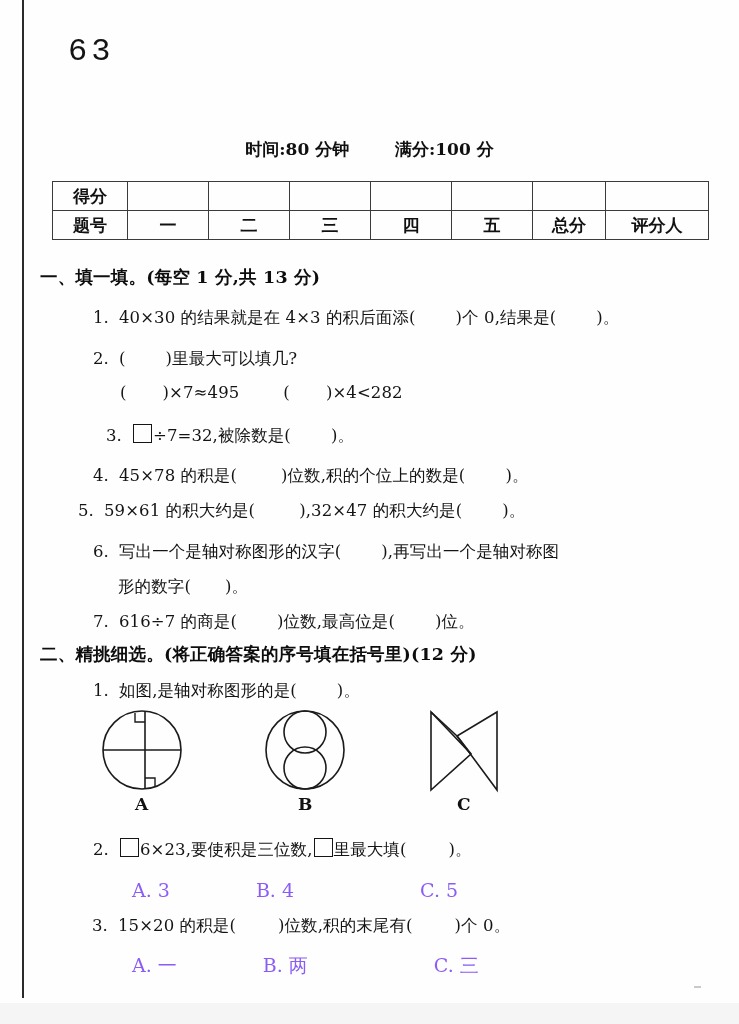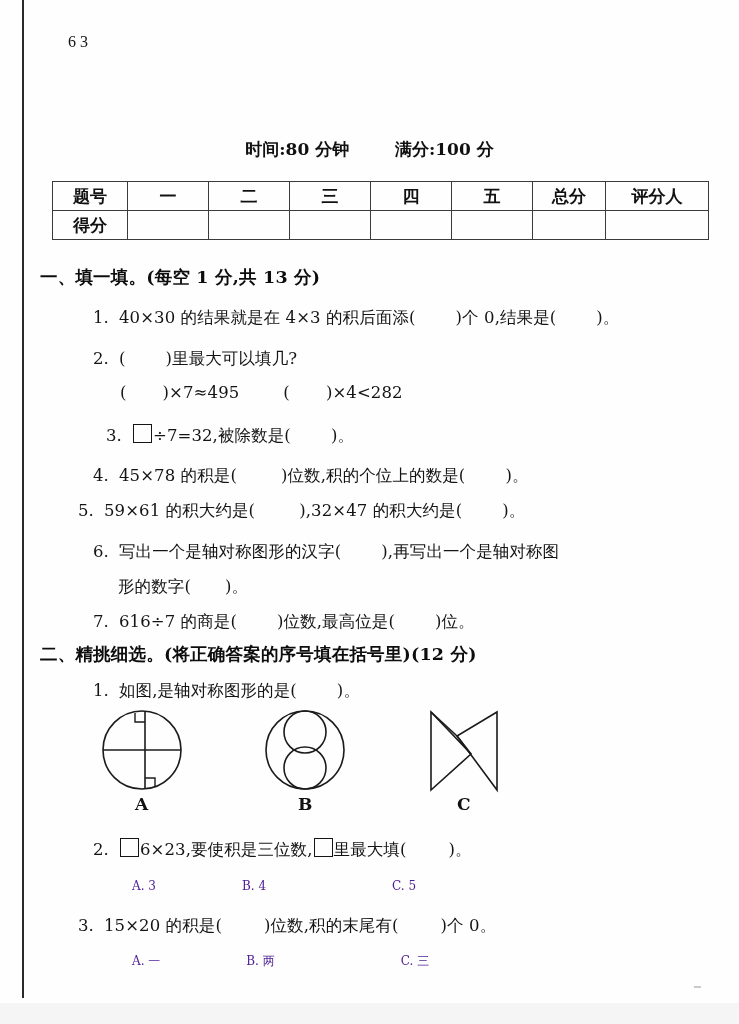--- a/index.html
+++ b/index.html
@@ -43,24 +43,24 @@
     top: 986px;
     width: 7px;
     height: 2px;
     background: #c9c9c9;
   }
 
   .folio {
     position: absolute;
     left: 68px;
     top: 33px;
-    font-size: 16px;
+    font-size: 32px;
     letter-spacing: 4px;
     color: #141414;
-    font-family: Liberation Serif, serif;
+    font-family: Liberation Mono, monospace;
   }
 
   .title {
     position: absolute;
     left: 0;
     top: 90px;
     width: 739px;
     text-align: center;
     font-size: 27px;
     font-weight: bold;
@@ -129,22 +129,22 @@
     display: inline-block;
     width: 17px;
     height: 17px;
     border: 1.6px solid #151515;
     vertical-align: -2px;
     margin: 0 1px;
   }
 
   .opt-row {
     position: absolute;
-    font-size: 12px;
-    color: #4c1d95;
+    font-size: 19px;
+    color: #8b5cf6;
     white-space: nowrap;
   }
   .opt { display: inline-block; }
   .opt-gap-a { display: inline-block; width: 86px; }
   .opt-gap-b { display: inline-block; width: 126px; }
 
   
   .figures {
     position: absolute;
     left: 95px;
@@ -175,38 +175,38 @@
 
   <div class="subtitle">
     <span><span>时间:80 分钟</span></span>
     <span class="gap"></span>
     <span>满分:100 分</span>
   </div>
 
   <table class="score-table">
     <tbody>
         <tr>
+      <td class="c-label">得分</td>
+      <td></td>
+      <td></td>
+      <td></td>
+      <td></td>
+      <td></td>
+      <td></td>
+      <td></td>
+    </tr>
+    <tr>
       <td class="c-label">题号</td>
       <td class="c-num">一</td>
       <td class="c-num">二</td>
       <td class="c-num">三</td>
       <td class="c-num">四</td>
       <td class="c-num">五</td>
       <td class="c-total">总分</td>
       <td class="c-rater">评分人</td>
-    </tr>
-    <tr>
-      <td class="c-label">得分</td>
-      <td></td>
-      <td></td>
-      <td></td>
-      <td></td>
-      <td></td>
-      <td></td>
-      <td></td>
     </tr>
   </tbody>
     </table>
 
   <div class="sec-head" style="top:265px;">一、填一填。(每空 1 分,共 13 分)</div>
 
   <div class="q" style="left:93px; top:307px;">
     <span class="num">1.</span><span class="sp-s"></span><span>40×30 的结果就是在 4×3 的积后面添(</span><span class="blank" style="width:40px;"></span><span>)个 0,结果是(</span><span class="blank" style="width:40px;"></span><span>)。</span>
   </div>
 
@@ -283,21 +283,21 @@
   </div>
 
   <div class="q" style="left:93px; top:838px;">
     <span class="num">2.</span><span class="sp-s"></span><span class="boxsq"></span><span>6×23,要使积是三位数,</span><span class="boxsq"></span><span>里最大填(</span><span class="blank" style="width:42px;"></span><span>)。</span>
   </div>
 
   <div class="opt-row" style="left:132px; top:879px;">
     <span class="opt">A. 3</span><span class="opt-gap-a"></span><span class="opt">B. 4</span><span class="opt-gap-b"></span><span class="opt">C. 5</span>
   </div>
 
-  <div class="q" style="left:78px; top:915px;">
+  <div class="q" style="left:92px; top:915px;">
     <span class="num">3.</span><span class="sp-s"></span><span>15×20 的积是(</span><span class="blank" style="width:42px;"></span><span>)位数,积的末尾有(</span><span class="blank" style="width:42px;"></span><span>)个 0。</span>
   </div>
 
   <div class="opt-row" style="left:132px; top:953px;">
     <span class="opt">A. 一</span><span class="opt-gap-a"></span><span class="opt">B. 两</span><span class="opt-gap-b"></span><span class="opt">C. 三</span>
   </div>
 
 </div>
 
 </body></html>

